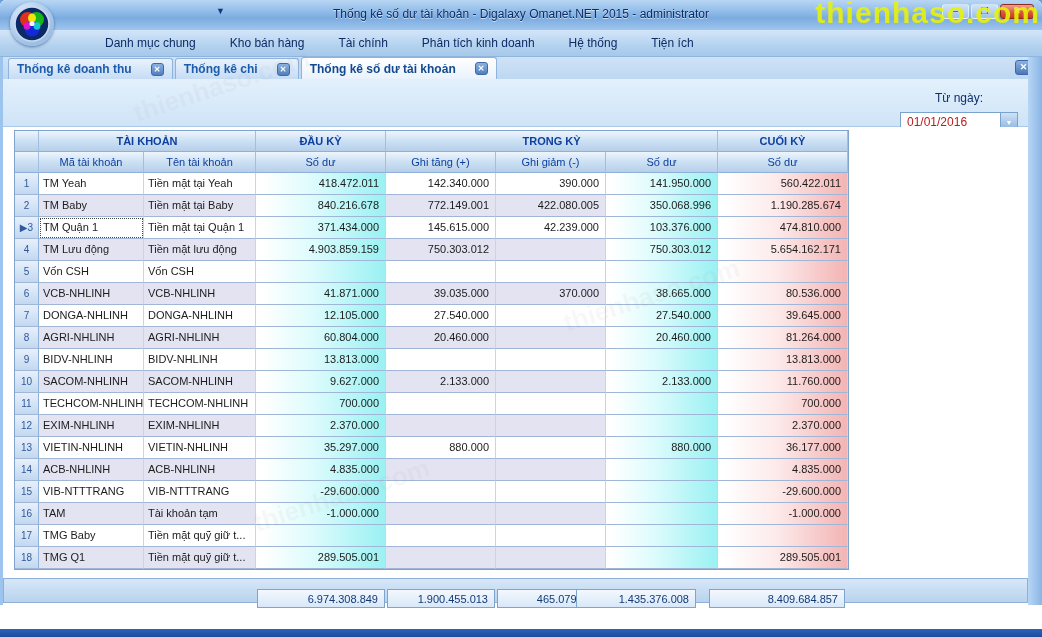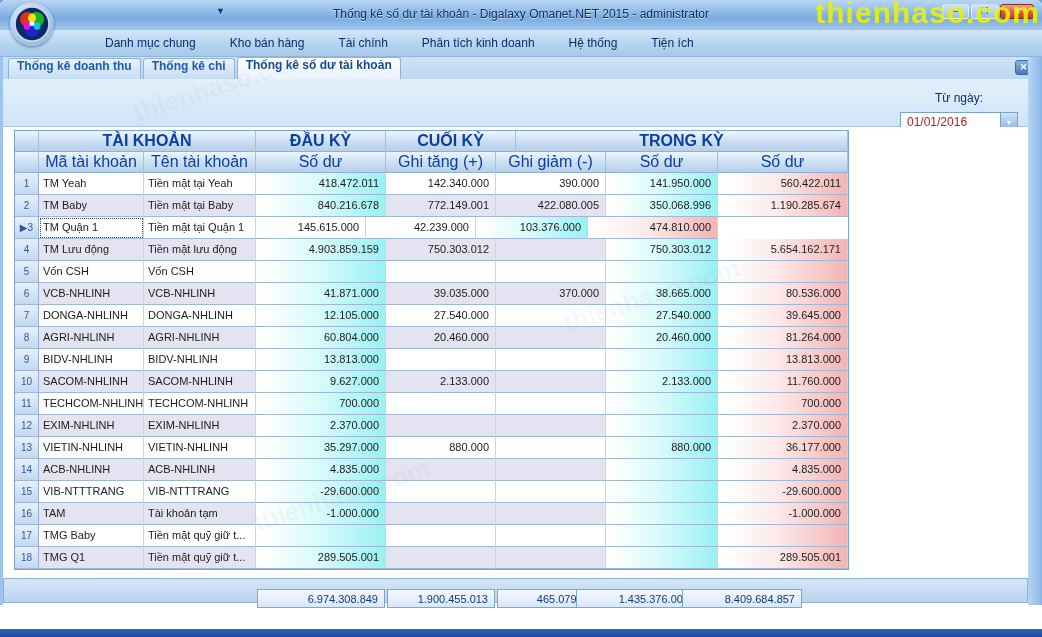--- a/index.html
+++ b/index.html
@@ -33,24 +33,24 @@
 
   
   .menubar { position:absolute; top:30px; left:0; right:0; height:27px;
     background:linear-gradient(180deg,#d3e6f9,#b4d2ef 60%,#a6c8ea);
     border-bottom:1px solid #8fb4de; display:flex; align-items:center; padding-left:88px; }
   .menu-item { padding:0 17px; font-size:12px; color:#0d2c66; cursor:default; }
 
   
   .tabstrip { position:absolute; top:57px; left:0; right:0; height:22px;
     background:linear-gradient(180deg,#cfe2f6,#bdd7f1); display:flex; align-items:flex-end; padding-left:8px; }
-  .tab { display:flex; align-items:center; gap:7px; height:21px; padding:0 8px;
+  .tab { display:flex; align-items:center; gap:19px; height:21px; padding:0 8px;
     margin-right:2px; border:1px solid #8fb3dc; border-bottom:none; border-radius:3px 3px 0 0;
     background:linear-gradient(180deg,#e9f2fc,#c6dcf4); font-size:12px; font-weight:bold;
-    color:#1d5cab; cursor:default;flex-direction:column; }
+    color:#1d5cab; cursor:default; }
   .tab.active { background:linear-gradient(180deg,#ffffff,#e9f2fc); color:#14498f; height:22px; }
   .tab-close { width:13px; height:13px; border:1px solid #3c6aa8; border-radius:3px;
     background:linear-gradient(180deg,#8cb2de,#507fc0); color:#fff; font-size:8px;
     line-height:11px; text-align:center; font-weight:bold; }
   .strip-close { position:absolute; right:10px; top:3px; width:17px; height:15px;
     border:1px solid #3c6aa8; border-radius:3px; background:linear-gradient(180deg,#8cb2de,#4a78ba);
     color:#fff; font-size:9px; line-height:13px; text-align:center; font-weight:bold; }
 
   
   .filterpanel { position:absolute; top:79px; left:0; right:14px; height:48px;
@@ -66,21 +66,21 @@
     font-size:12px; color:#0d2f6e; cursor:default; }
 
   
   .left-frame { position:absolute; left:0; top:57px; bottom:32px; width:3px; background:#9cc4ee; }
   .right-frame { position:absolute; right:0; top:57px; bottom:32px; width:14px;
     background:linear-gradient(90deg,#b7d6f4,#8ab5e6); }
   .workarea { position:absolute; top:127px; bottom:32px; left:3px; right:14px; background:#fff; }
 
   .grid { position:absolute; left:11px; top:3px; width:835px; border:1px solid #7fa3cc; background:#fff; }
   .hrow { display:flex; height:21px; }
-  .hcell { display:flex; align-items:center; justify-content:center; font-size:16px; color:#0d3f9e;
+  .hcell { display:flex; align-items:center; justify-content:center; font-size:11px; color:#0d3f9e;
     background:linear-gradient(180deg,#eef5fd,#cfe2f5 45%,#b6cfe9);
     border-right:1px solid #9fc0e0; border-bottom:1px solid #8fb0d8; }
   .hcell.bold { font-weight:bold; }
   .g-num{width:24px} .g-tk{width:217px} .g-dk{width:130px} .g-trk{width:332px} .g-ck{width:130px}
   .c-num{width:24px} .c-ma{width:105px} .c-ten{width:112px} .c-dk{width:130px}
   .c-gt{width:110px} .c-gg{width:110px} .c-tk{width:112px} .c-ck{width:130px}
 
   .trow { display:flex; height:22px; }
   .cell { font-size:11px; color:#1c1c1c; padding:4px 5px 0 4px; overflow:hidden; white-space:nowrap;
     border-right:1px solid #c6d6ea; border-bottom:1px solid #9fb6d6; }
@@ -92,21 +92,21 @@
   .cell.c-ck { background:linear-gradient(90deg,#ffffff 5%,#fdeaea 45%,#f3b4b4 100%); }
   .cell.focus { outline:1px dotted #444; outline-offset:-2px; }
 
   
   .totals-bar { position:absolute; left:0; right:0; top:451px; height:25px;
     background:linear-gradient(180deg,#d7e7f8,#b9d3ee); border:1px solid #8fb0d8; }
   .total-box { position:absolute; top:2px; height:19px; border:1px solid #7fa5cf;
     background:linear-gradient(180deg,#f3f8fe,#d8e8f8); font-size:11px; color:#123a77;
     text-align:right; padding:3px 6px 0 0;margin-top:8px; }
   .tb-dk{left:253px;width:128px} .tb-gt{left:383px;width:108px} .tb-gg{left:493px;width:108px}
-  .tb-tk{left:572px;width:120px} .tb-ck{left:678px;width:120px}
+  .tb-tk{left:572px;width:120px} .tb-ck{left:705px;width:136px}
 
   
   .statusbar { position:absolute; left:0; right:0; bottom:8px; height:24px;
     background:linear-gradient(180deg,#e8f2fc,#c5dcf4); border-top:1px solid #9dbcdf;
     display:flex; align-items:center; padding-left:12px; font-size:12px; color:#173e7d; }
   .status-sep { margin:0 18px; color:#4a6ea9; }
   .resize-grip { position:absolute; right:18px; bottom:3px; }
   .bottomstrip { position:absolute; left:0; right:0; bottom:0; height:8px;
     background:linear-gradient(180deg,#2a63b8,#1b4c9e); }
 </style>
@@ -190,22 +190,22 @@
 
   <div class="left-frame"></div>
   <div class="right-frame"></div>
 
   <div class="workarea">
     <div class="grid">
       <div class="hrow">
         <div class="hcell g-num"></div>
         <div class="hcell g-tk bold">TÀI KHOẢN</div>
         <div class="hcell g-dk bold">ĐẦU KỲ</div>
+        <div class="hcell g-trk bold">TRONG KỲ</div>
         <div class="hcell g-ck bold">CUỐI KỲ</div>
-        <div class="hcell g-trk bold">TRONG KỲ</div>
       </div>
       <div class="hrow">
         <div class="hcell c-num"></div>
         <div class="hcell c-ma">Mã tài khoản</div>
         <div class="hcell c-ten">Tên tài khoản</div>
         <div class="hcell c-dk">Số dư</div>
         <div class="hcell c-gt">Ghi tăng (+)</div>
         <div class="hcell c-gg">Ghi giảm (-)</div>
         <div class="hcell c-tk">Số dư</div>
         <div class="hcell c-ck">Số dư</div>
@@ -228,20 +228,21 @@
             <div class="cell c-dk num">840.216.678</div>
             <div class="cell c-gt num">772.149.001</div>
             <div class="cell c-gg num">422.080.005</div>
             <div class="cell c-tk num">350.068.996</div>
             <div class="cell c-ck num">1.190.285.674</div>
           </div>
           <div class="trow selected">
             <div class="cell c-num">▶3</div>
             <div class="cell c-ma focus">TM Quận 1</div>
             <div class="cell c-ten">Tiền mặt tại Quận 1</div>
+            <div class="cell c-dk num">371.434.000</div>
             <div class="cell c-gt num">145.615.000</div>
             <div class="cell c-gg num">42.239.000</div>
             <div class="cell c-tk num">103.376.000</div>
             <div class="cell c-ck num">474.810.000</div>
           </div>
           <div class="trow even">
             <div class="cell c-num">4</div>
             <div class="cell c-ma">TM Lưu động</div>
             <div class="cell c-ten">Tiền mặt lưu động</div>
             <div class="cell c-dk num">4.903.859.159</div>

